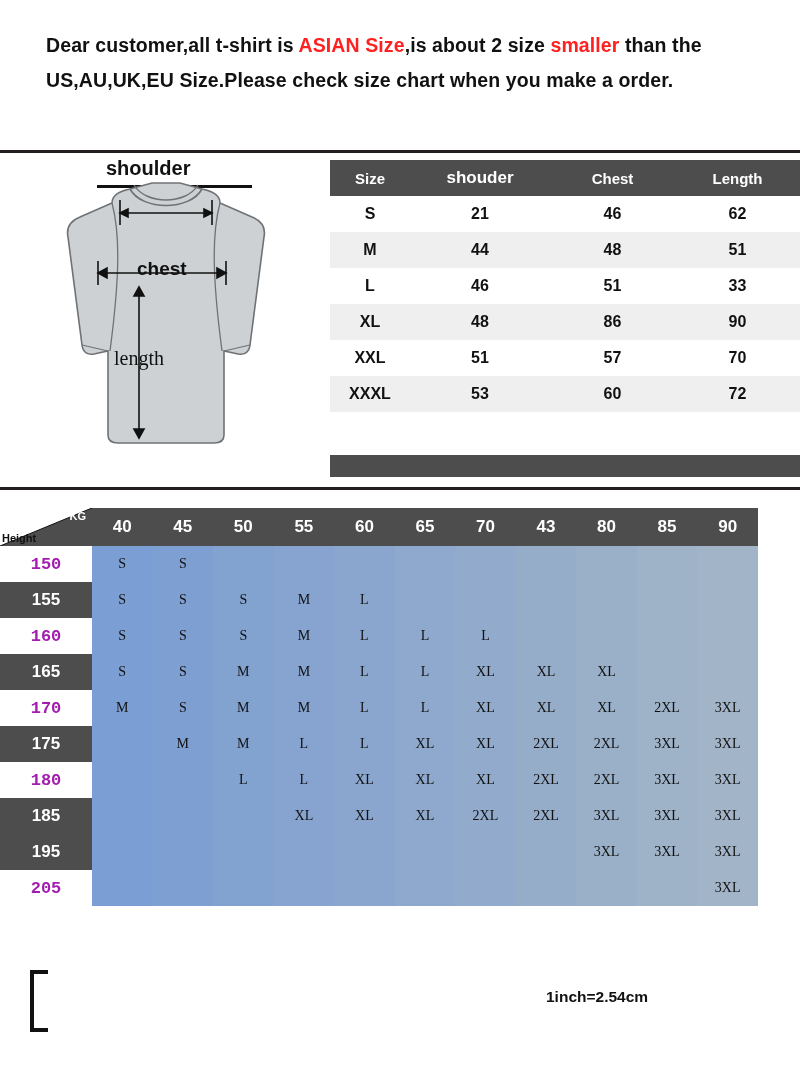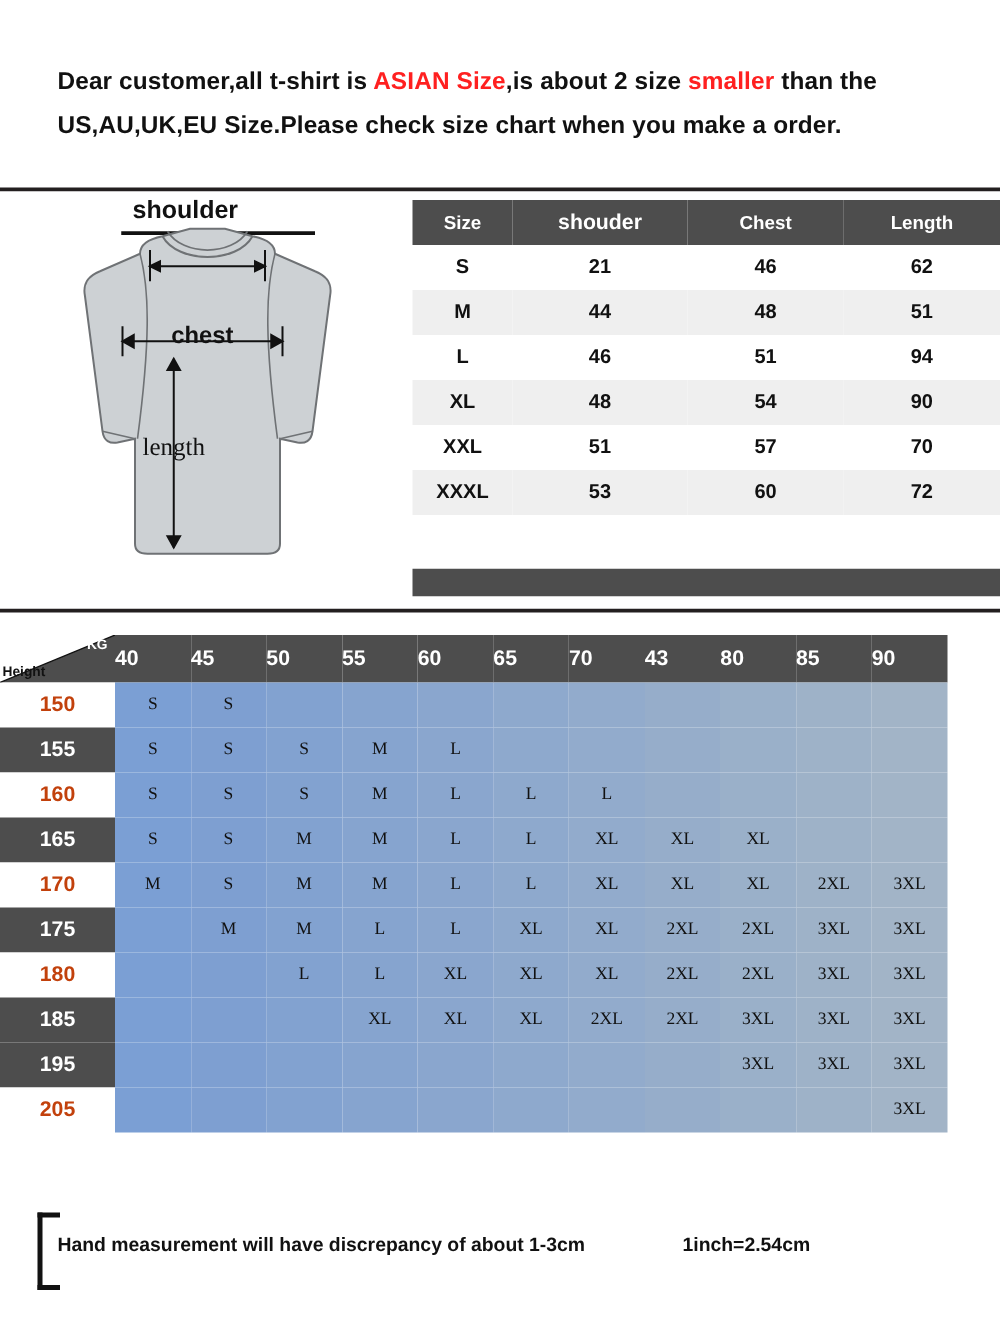--- a/index.html
+++ b/index.html
@@ -8,21 +8,21 @@
     background:#ffffff;
     font-family:"Liberation Sans", sans-serif;
     color:#111;
     overflow:hidden;
     position:relative;
   }
   .wrap{position:relative;width:800px;height:1067px;}
 
   
   .notice{
-    position:absolute;left:0;top:48px;width:800px;
+    position:absolute;left:0;top:28px;width:800px;
     padding:0 8px 0 46px;
     box-sizing:border-box;
   }
   .notice-line{
     font-size:19.5px;
     font-weight:bold;
     line-height:35px;
     white-space:nowrap;
     letter-spacing:0.1px;
   }
@@ -66,26 +66,26 @@
   .matrix td,.matrix th{padding:0;margin:0;}
   .corner{
     width:92px;height:38px;position:relative;background:#fff;
     border:0;
   }
   .corner .kg{position:absolute;right:6px;top:2px;font-size:11px;font-weight:bold;color:#111;}
   .corner .ht{position:absolute;left:2px;bottom:2px;font-size:11px;font-weight:bold;color:#111;}
   .corner .slash{position:absolute;left:0;top:0;width:92px;height:38px;}
   .wcol{
     background:#4d4d4d;color:#fff;font-size:17px;font-weight:bold;
-    height:38px;
+    text-align:center;height:38px;
   }
   .hcell{
     font-size:17px;font-weight:bold;text-align:center;height:36px;width:92px;
   }
-  .hcell.light{background:#ffffff;color:#c2410c;}
+  .hcell.light{background:#ffffff;color:#a21caf;font-family:Liberation Mono, monospace;}
   .hcell.dark{background:#4d4d4d;color:#ffffff;}
   .cell{
     font-size:14px;text-align:center;height:36px;color:#111;
     font-family:"Liberation Serif",serif;
   }
 
   
   .foot{
     position:absolute;left:30px;top:970px;width:740px;height:62px;
   }
@@ -175,26 +175,26 @@
       <tr class="odd">
         <td class="sz">M</td>
         <td>44</td>
         <td>48</td>
         <td>51</td>
       </tr>
       <tr class="even">
         <td class="sz">L</td>
         <td>46</td>
         <td>51</td>
-        <td>94</td>
+        <td>33</td>
       </tr>
       <tr class="odd">
         <td class="sz">XL</td>
         <td>48</td>
-        <td>54</td>
+        <td>86</td>
         <td>90</td>
       </tr>
       <tr class="even">
         <td class="sz">XXL</td>
         <td>51</td>
         <td>57</td>
         <td>70</td>
       </tr>
       <tr class="odd">
         <td class="sz">XXXL</td>
@@ -383,17 +383,16 @@
       <td class="cell" style="background:#9eb2c8"></td>
       <td class="cell" style="background:#a2b4c7">3XL</td>
     </tr>
   </tbody>
     </table>
 
   <div class="foot">
     <div class="foot-bracket-v"></div>
     <div class="foot-bracket-t"></div>
     <div class="foot-bracket-b"></div>
-    <div class="foot-text">Hand measurement will have discrepancy of about  1-3cm</div>
     <div class="foot-text2">1inch=2.54cm</div>
   </div>
 
 </div>
 
 </body></html>

